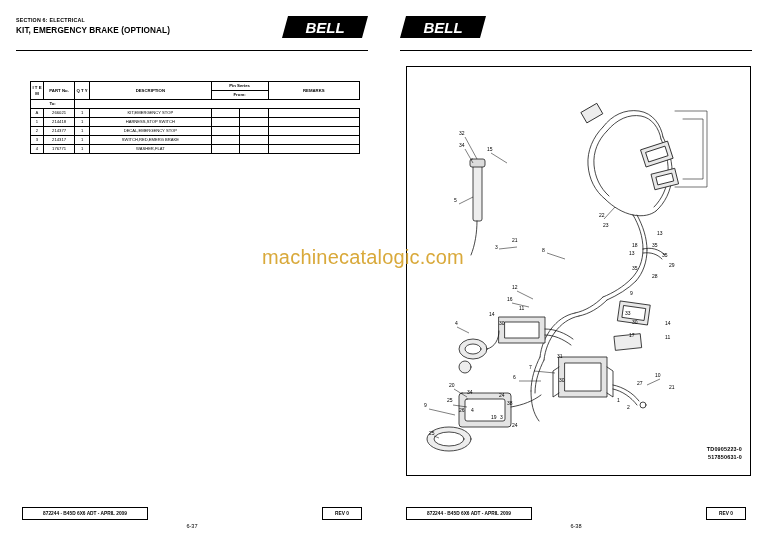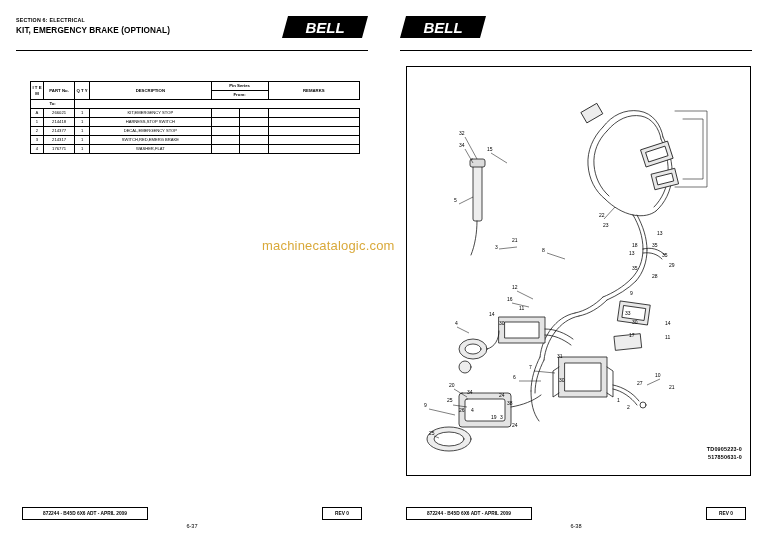--- a/index.html
+++ b/index.html
@@ -102,22 +102,22 @@
     text-align: left;
     padding-left: 2px;
     height: 7px;
   }
   .vcell { height: 8px; }
 
   
   .watermark {
     position: absolute;
     left: 262px;
-    top: 238px;
-    font-size: 13px;
+    top: 246px;
+    font-size: 20px;
     color: #d9a93a;
     font-family: "Liberation Sans", sans-serif;
     letter-spacing: 0.2px;
     white-space: nowrap;
     z-index: 40;
   }
 
   
   .diagram-frame {
     position: absolute;

